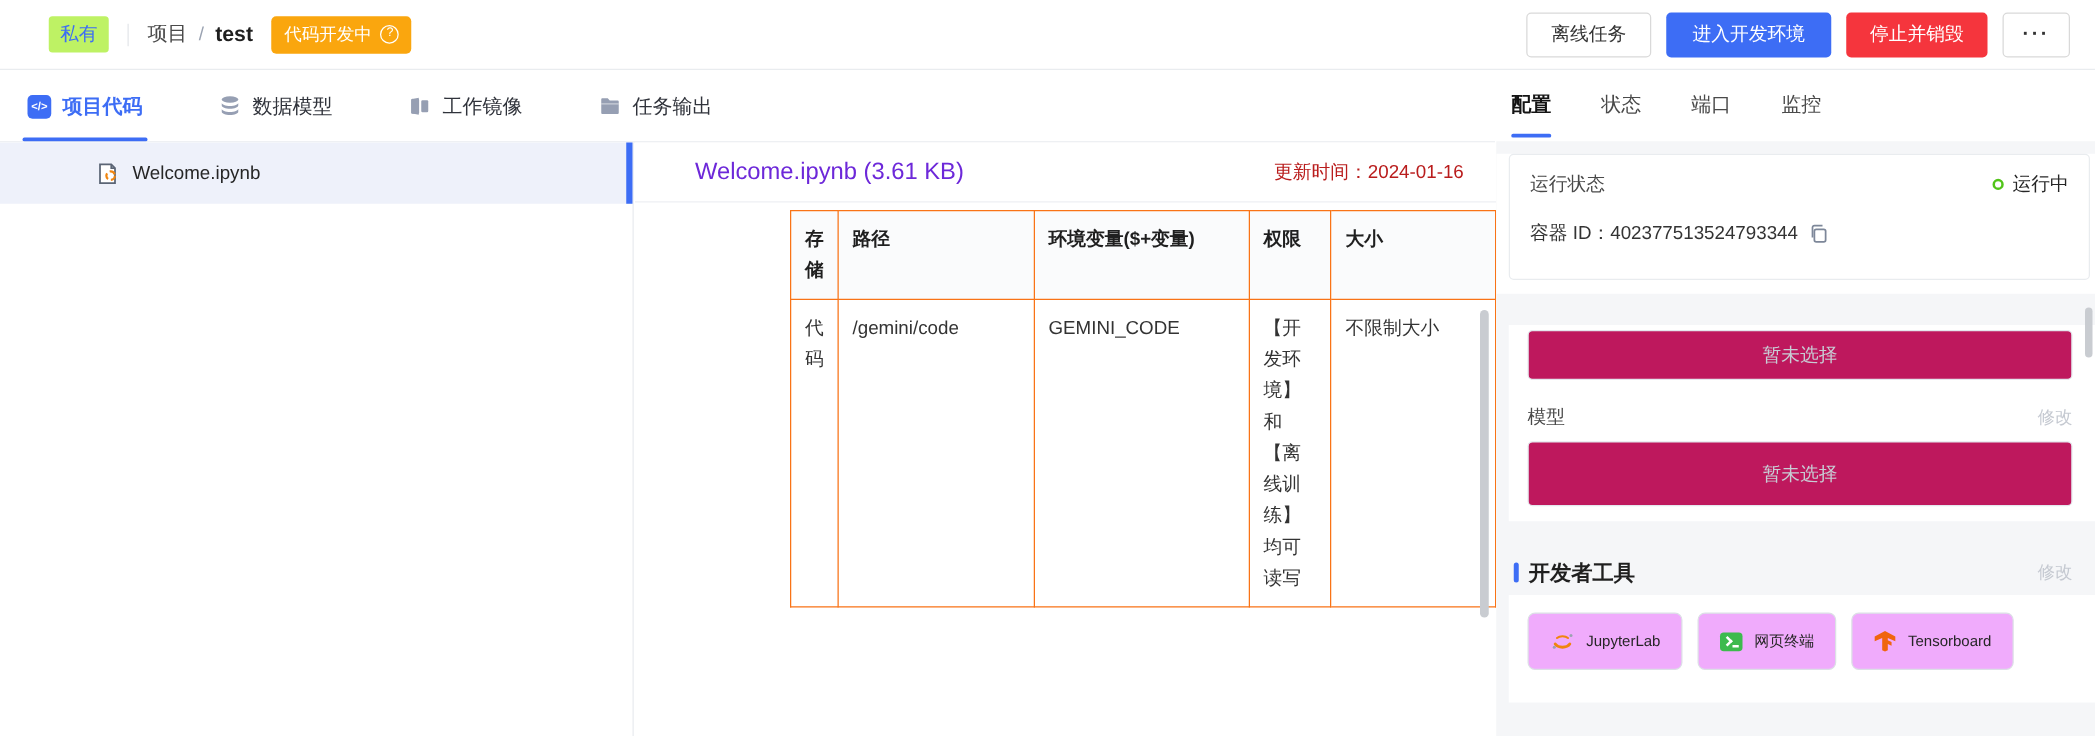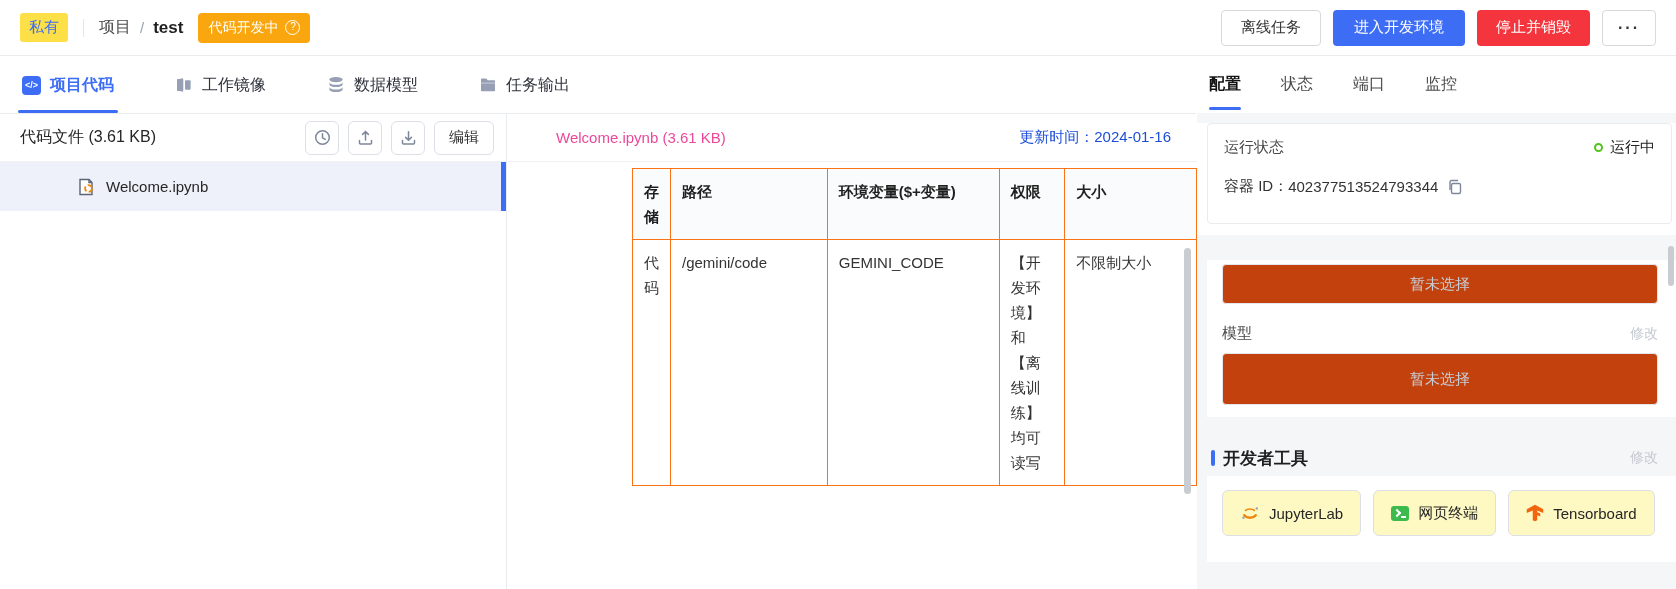--- a/index.html
+++ b/index.html
@@ -2,21 +2,21 @@
 <html><head>
 <meta charset="utf-8">
 <style>
   * { margin:0; padding:0; box-sizing:border-box; }
   html,body { width:1676px; height:589px; overflow:hidden; background:#fff;
     font-family:"Liberation Sans","DejaVu Sans",sans-serif; color:#262626; }
 
   
   .topbar { position:absolute; top:0; left:0; width:1676px; height:56px;
     border-bottom:1px solid #e9ecef; display:flex; align-items:center; padding:0 20px; }
-  .badge-private { background:#fde047; color:#3d6df5; font-size:15px; padding:5px 9px; border-radius:3px; }
+  .badge-private { background:#bef264; color:#3d6df5; font-size:15px; padding:5px 9px; border-radius:3px;margin-left:19px; }
   .tb-vdiv { width:1px; height:18px; background:#e3e6ea; margin:0 15px; }
   .bc-section { font-size:16px; color:#4a4a4a; }
   .bc-sep { color:#9aa2b1; margin:0 9px; font-size:15px; }
   .bc-name { font-size:17px; font-weight:bold; color:#1f1f1f; }
   .badge-status { background:#faa60e; color:#fff; font-size:14px; padding:6px 10px; border-radius:4px;
     margin-left:15px; display:flex; align-items:center; gap:7px; }
   .help-circle { width:15px; height:15px; border:1.5px solid #fff; border-radius:50%;
     font-size:10px; line-height:12px; text-align:center; display:inline-block; color:#fff; }
   .tb-right { margin-left:auto; display:flex; align-items:center; gap:12px; }
   .btn { height:36px; border-radius:4px; font-size:15px; display:flex; align-items:center;
@@ -51,22 +51,22 @@
     padding:0 14px; font-size:15px; color:#333; margin-left:9px; cursor:pointer; font-family:inherit; }
   .file-row { height:49px; background:#eef1fa; display:flex; align-items:center;
     padding-left:76px; position:relative; cursor:pointer; }
   .file-name { font-size:15px; color:#262626; margin-left:10px; }
   .sel-bar { position:absolute; right:0; top:0; bottom:0; width:5px; background:#3d6df5; }
 
   
   .preview { position:absolute; top:114px; left:508px; width:689px; bottom:0; background:#fff; }
   .pv-header { height:48px; border-bottom:1px solid #eef0f3; display:flex; align-items:center;
     padding:0 26px 0 48px; }
-  .pv-title { font-size:15px; color:#ec4899; }
-  .pv-updated { margin-left:auto; font-size:15px; color:#1d4ed8; }
+  .pv-title { font-size:19px; color:#6d28d9; }
+  .pv-updated { margin-left:auto; font-size:15px; color:#b91c1c; }
   .pv-body { position:absolute; top:49px; left:0; right:0; bottom:0; overflow:hidden; }
   table.spec { border-collapse:collapse; margin:5px 0 0 124px; table-layout:fixed;
     font-size:15px; color:#333; }
   table.spec th, table.spec td { border:1px solid #f97316; vertical-align:top; text-align:left;
     padding:10px 11px; line-height:25px; font-weight:normal; white-space:pre-line;
     overflow-wrap:break-word; word-break:break-all; }
   table.spec th { background:#fafbfc; color:#1f1f1f; font-weight:bold; }
   .scroll-thumb { position:absolute; background:#c9ccd1; border-radius:4px; }
 
   
@@ -82,33 +82,33 @@
   .status-card { margin:10px 4px 0 10px; height:101px; border:1px solid #e9ecef; border-radius:4px;
     background:#fff; padding:14px 16px 0; }
   .status-row { display:flex; align-items:center; }
   .status-label { font-size:15px; color:#4a4a4a; }
   .status-run { margin-left:auto; display:flex; align-items:center; gap:7px; font-size:15px; color:#262626; }
   .run-dot { width:9px; height:9px; border:2px solid #52c41a; border-radius:50%; display:inline-block; }
   .cid-row { margin-top:20px; display:flex; align-items:center; font-size:15px; color:#333; }
   .copy-ic { margin-left:9px; cursor:pointer; display:inline-flex; }
   .rp-gap1 { height:25px; } .rp-gap2 { height:23px; } .rp-gap3 { height:20px; }
   .rp-sec2 { margin-left:10px; height:157px; background:#fff; padding:2px 18px 0 15px; }
-  .ph-box { height:40px; border:1px solid #e4e7ed; border-radius:4px; background:#c2410c;
+  .ph-box { height:40px; border:1px solid #e4e7ed; border-radius:4px; background:#be185d;
     display:flex; align-items:center; justify-content:center; font-size:15px; color:#c8ccd4; }
   .ph-box.tall { height:52px; }
   .label-row { display:flex; align-items:flex-end; margin:20px 0 10px; }
   .sec-label { font-size:15px; color:#4a4a4a; }
   .modify { margin-left:auto; font-size:14px; color:#c5c9d1; cursor:pointer; }
   .sec-header { height:36px; display:flex; align-items:center; padding:0 18px 0 14px; }
   .blue-bar { width:4px; height:16px; background:#3d6df5; border-radius:2px; margin-right:8px; }
   .sec-title { font-size:17px; font-weight:bold; color:#1f1f1f; }
   .rp-sec3 { margin-left:10px; height:86px; background:#fff; padding:14px 0 0 15px;
     display:flex; gap:12px; }
-  .tool-btn { height:46px; border:1px solid #dcdfe6; border-radius:6px; background:#fef9c3;
-    padding:0 17px; display:flex; align-items:center; gap:9px; font-size:15px; color:#262626;
+  .tool-btn { height:46px; border:1px solid #dcdfe6; border-radius:6px; background:#f0abfc;
+    padding:0 17px; display:flex; align-items:center; gap:9px; font-size:12px; color:#262626;
     cursor:pointer; font-family:inherit; }
   .term-chip { width:18px; height:15px; background:#3dba4e; border-radius:3px; position:relative; }
   .term-chip::before { content:""; position:absolute; left:3px; top:4px; width:4px; height:4px;
     border-left:2px solid #fff; border-bottom:2px solid #fff; transform:rotate(-135deg); }
   .term-chip::after { content:""; position:absolute; right:3px; bottom:3px; width:5px; height:2px; background:#fff; }
 </style>
 </head>
 <body>
 
 <div class="topbar">
@@ -132,78 +132,52 @@
 <div class="tabbar">
   <div class="main-tab active">
     <span class="code-chip">&lt;/&gt;</span>
     <span>项目代码</span>
     <span class="tab-line"></span>
   </div>
   <div class="main-tab">
     <span class="gicon">
       <svg width="18" height="18" viewBox="0 0 18 18">
           <g fill="#969fb3">
+            <ellipse cx="9" cy="3.6" rx="6.6" ry="2.6"></ellipse>
+            <path d="M2.4 6.2c0 1.4 3 2.6 6.6 2.6s6.6-1.2 6.6-2.6v2.2c0 1.4-3 2.6-6.6 2.6s-6.6-1.2-6.6-2.6z"></path>
+            <path d="M2.4 11c0 1.4 3 2.6 6.6 2.6s6.6-1.2 6.6-2.6v2.4c0 1.4-3 2.6-6.6 2.6s-6.6-1.2-6.6-2.6z"></path>
+          </g>
+        </svg>
+    </span>
+    <span>数据模型</span>
+  </div>
+  <div class="main-tab">
+    <span class="gicon">
+      <svg width="18" height="18" viewBox="0 0 18 18">
+          <g fill="#969fb3">
             <path d="M2 3.5 8 2.2v13.6L2 14.5zM3.4 5h3v8h-3z" fill="#969fb3"></path>
             <rect x="2" y="3" width="6.3" height="12" rx="1"></rect>
             <rect x="10" y="4.2" width="5.6" height="9.6" rx="1"></rect>
           </g>
         </svg>
     </span>
     <span>工作镜像</span>
-  </div>
-  <div class="main-tab">
-    <span class="gicon">
-      <svg width="18" height="18" viewBox="0 0 18 18">
-          <g fill="#969fb3">
-            <ellipse cx="9" cy="3.6" rx="6.6" ry="2.6"></ellipse>
-            <path d="M2.4 6.2c0 1.4 3 2.6 6.6 2.6s6.6-1.2 6.6-2.6v2.2c0 1.4-3 2.6-6.6 2.6s-6.6-1.2-6.6-2.6z"></path>
-            <path d="M2.4 11c0 1.4 3 2.6 6.6 2.6s6.6-1.2 6.6-2.6v2.4c0 1.4-3 2.6-6.6 2.6s-6.6-1.2-6.6-2.6z"></path>
-          </g>
-        </svg>
-    </span>
-    <span>数据模型</span>
   </div>
   <div class="main-tab">
     <span class="gicon">
       <svg width="18" height="18" viewBox="0 0 18 18">
           <path fill="#969fb3" d="M2 3.5c0-.6.4-1 1-1h4.2l1.6 1.8H15c.6 0 1 .4 1 1v8.9c0 .6-.4 1-1 1H3c-.6 0-1-.4-1-1z"></path>
           <path fill="#fff" d="M2 6.6h14v1H2z" opacity=".5"></path>
         </svg>
     </span>
     <span>任务输出</span>
   </div>
 </div>
 
 <div class="left-panel">
-  <div class="lp-header">
-    <span class="lp-title">代码文件 (3.61 KB)</span>
-    <span class="icon-btn">
-      <svg width="17" height="17" viewBox="0 0 17 17">
-          <circle cx="8.5" cy="8.5" r="6.8" fill="none" stroke="#7d8799" stroke-width="1.5"></circle>
-          <path d="M8.5 4.8v4l2.8 1.6" fill="none" stroke="#7d8799" stroke-width="1.5" stroke-linecap="round"></path>
-        </svg>
-    </span>
-    <span class="icon-btn">
-      <svg width="17" height="17" viewBox="0 0 17 17">
-          <g stroke="#7d8799" stroke-width="1.5" fill="none" stroke-linecap="round">
-            <path d="M8.5 11V2.8M5.6 5.4l2.9-2.9 2.9 2.9"></path>
-            <path d="M2.5 11.5v2.5a1 1 0 0 0 1 1h10a1 1 0 0 0 1-1v-2.5"></path>
-          </g>
-        </svg>
-    </span>
-    <span class="icon-btn">
-      <svg width="17" height="17" viewBox="0 0 17 17">
-          <g stroke="#7d8799" stroke-width="1.5" fill="none" stroke-linecap="round">
-            <path d="M8.5 2.8V11M5.6 8.4l2.9 2.9 2.9-2.9"></path>
-            <path d="M2.5 11.5v2.5a1 1 0 0 0 1 1h10a1 1 0 0 0 1-1v-2.5"></path>
-          </g>
-        </svg>
-    </span>
-    <button class="edit-btn">编辑</button>
-  </div>
   <div class="file-row">
     <span style="display:inline-flex">
       <svg width="20" height="20" viewBox="0 0 20 20">
           <path d="M4 2.5h9l3 3v12H4z" fill="#fff" stroke="#5b6575" stroke-width="1.4"></path>
           <path d="M13 2.5v3h3" fill="none" stroke="#5b6575" stroke-width="1.4"></path>
           <circle cx="12.5" cy="11.5" r="3.4" fill="none" stroke="#f0850e" stroke-width="1.8" stroke-dasharray="5 2.4"></circle>
         </svg>
     </span>
     <span class="file-name">Welcome.ipynb</span>
     <span class="sel-bar"></span>

